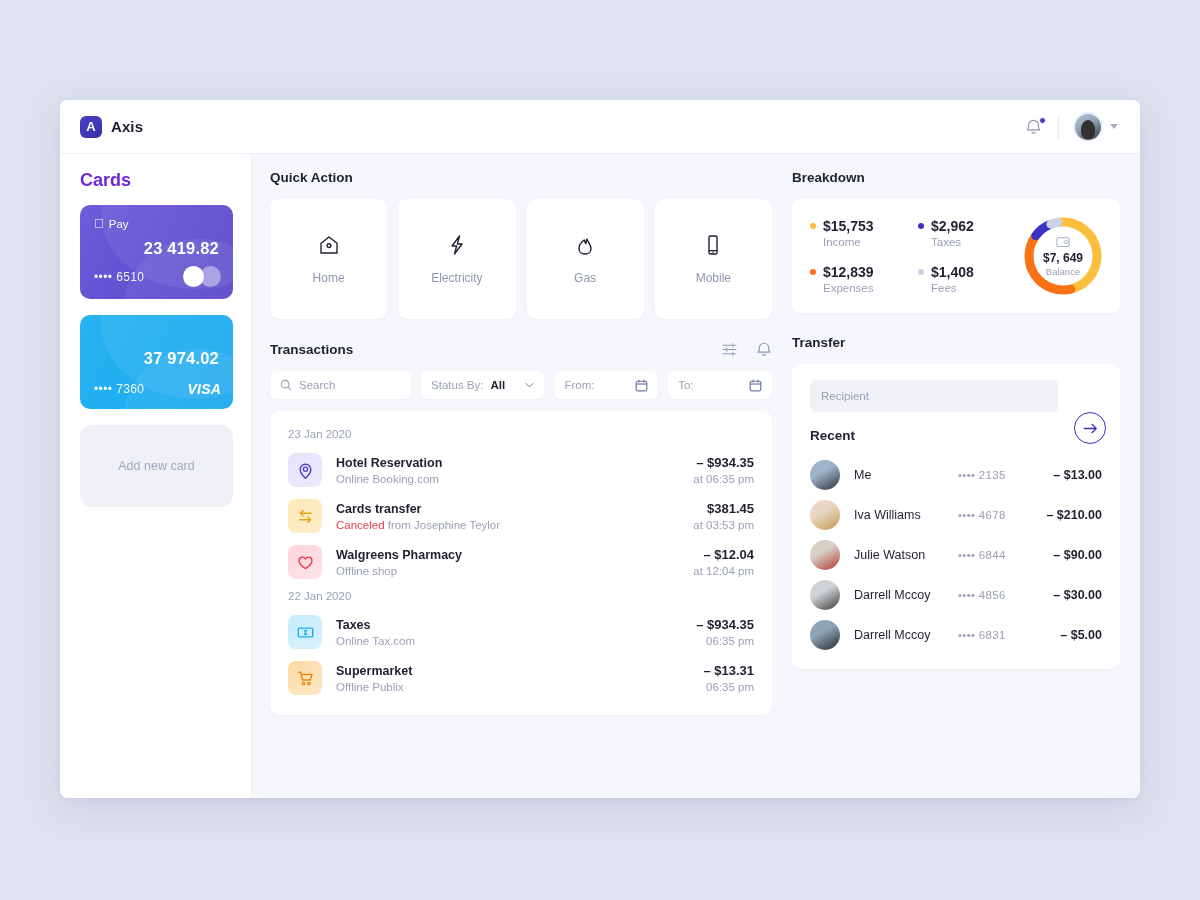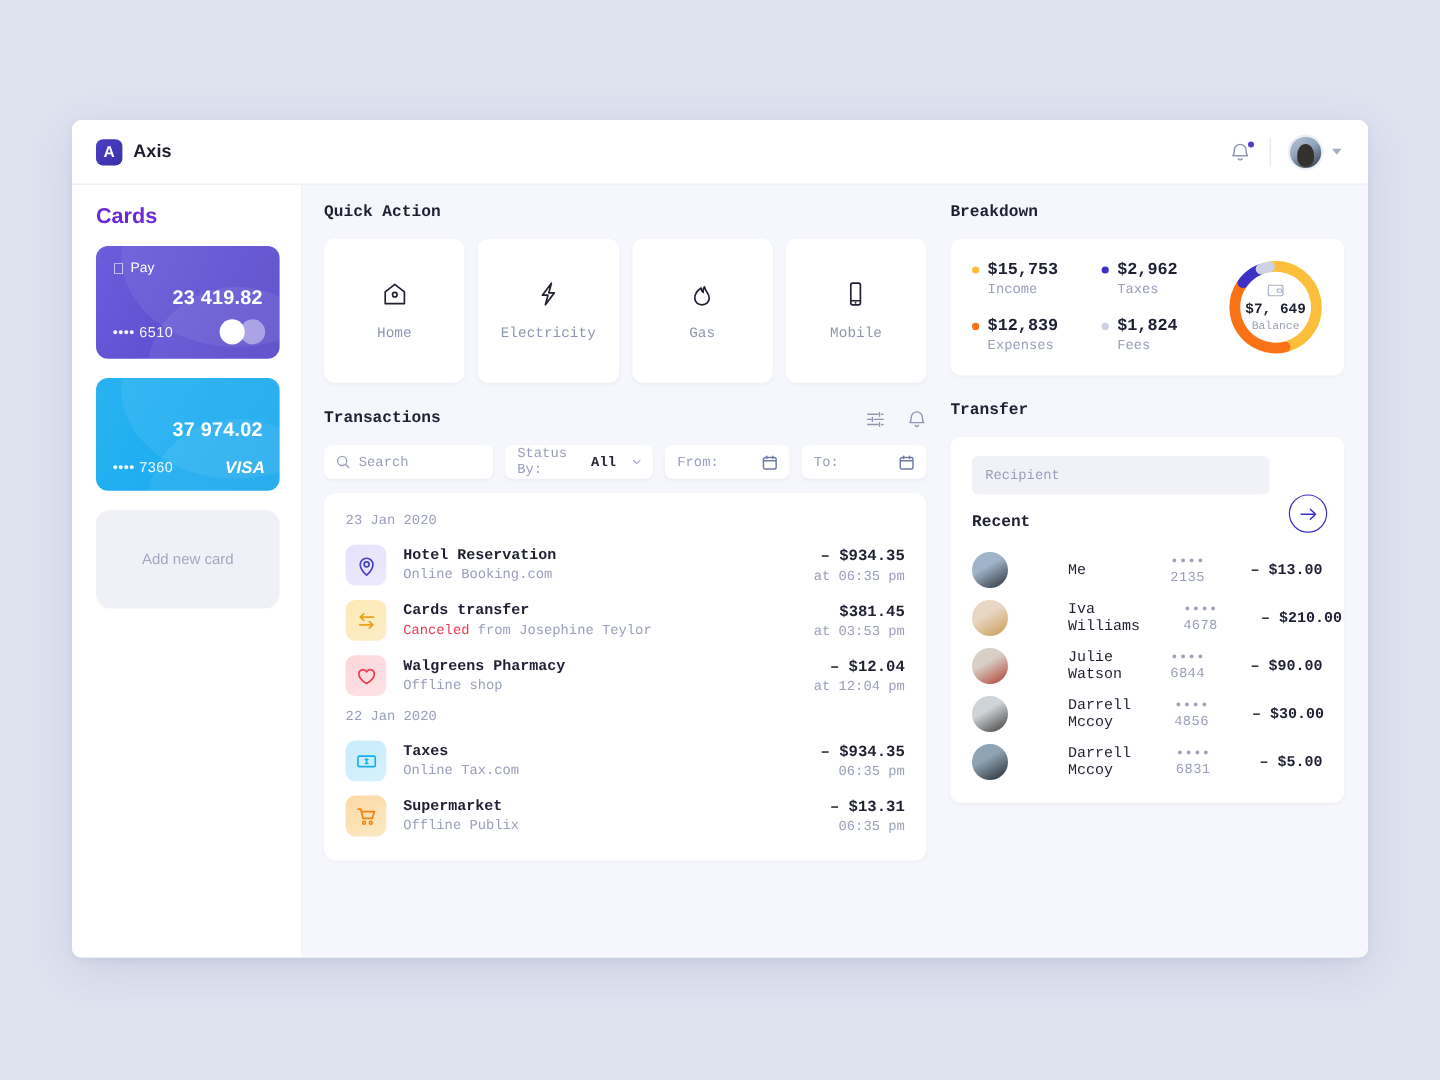--- a/index.html
+++ b/index.html
@@ -119,21 +119,21 @@
   .visa-logo { color:#fff; font-size:14px; font-weight:bold; font-style: italic; letter-spacing: .2px; }
   .add-card {
     height: 82px; border-radius: 12px; background: #f0f1f6;
     display: flex; align-items: center; justify-content: center;
     color: #a2a8bf; font-size: 12.5px; cursor: pointer;
   }
 
   
   .main {
     flex: 1; background: #f6f7fc; display: flex; min-width: 0;
-    padding: 16px 20px 0 18px; gap: 20px; font-family: Liberation Mono, monospace;
+    padding: 16px 20px 0 18px; gap: 20px;
   }
   .col-left { flex: 1 1 0; min-width: 0; }
   .col-right { width: 328px; flex: 0 0 328px; }
   .sec-title { font-size: 13.5px; font-weight: bold; color: #1f2132; margin-bottom: 14px; }
 
   
   .qa-row { display: flex; gap: 11px; margin-bottom: 22px; }
   .qa-tile {
     flex: 1; height: 120px; background: #fff; border-radius: 9px;
     display: flex; flex-direction: column; align-items: center; justify-content: center;
@@ -219,21 +219,21 @@
     font-size: 11.5px; color: #9aa0b8; margin-bottom: 12px; cursor: text;
     width: 248px;
   }
   .tr-send {
     position: absolute; right: 14px; top: 48px;
     width: 32px; height: 32px; border-radius: 50%;
     border: 1.6px solid #3d31c4; background: #fff;
     display: flex; align-items: center; justify-content: center; cursor: pointer;
   }
   .tr-recent-title { font-size: 13.5px; font-weight: bold; color: #1f2132; margin: 16px 0 12px 0; }
-  .rc-row { display: flex; align-items: center; height: 40px; padding: 4px 0; cursor: pointer; gap: 36px; }
+  .rc-row { display: flex; align-items: center; height: 40px; padding: 4px 0; cursor: pointer; }
   .rc-av {
     width: 30px; height: 30px; border-radius: 50%; flex: 0 0 30px;
     margin-right: 14px; overflow: hidden; position: relative;
   }
   .rc-av::after {
     content:""; position:absolute; left:20%; top:30%;
     width:60%; height:72%; border-radius:50% 50% 40% 40%;
   }
   .rc-name { font-size: 12.5px; color: #1f2132; width: 104px; }
   .rc-card { font-size: 11.5px; color: #9aa0b8; letter-spacing: .3px; }
@@ -511,21 +511,21 @@
             <div class="bd-item">
               <div class="bd-val">
                   <span class="bd-dot" id="dot2" style="background: rgb(249, 115, 22);"></span>
                   <span class="bd-num">$12,839</span>
                 </div>
               <div class="bd-lbl">Expenses</div>
             </div>
             <div class="bd-item">
               <div class="bd-val">
                   <span class="bd-dot" id="dot3" style="background: rgb(204, 210, 228);"></span>
-                  <span class="bd-num">$1,824</span>
+                  <span class="bd-num">$1,408</span>
                 </div>
               <div class="bd-lbl">Fees</div>
             </div>
           </div>
 
           <div class="donut-wrap">
             <svg id="donut" width="86" height="86" viewBox="0 0 86 86">
                 <path d="M 39.80031734717051 9.15089320349528 A 34 34 0 0 1 52.6855207444037 75.59126704977463" stroke="#fbbf3c" stroke-width="9" stroke-linecap="round" fill="none"></path>
                 <path d="M 50.85112515719034 76.08110992343111 A 34 34 0 0 1 14.704447358047219 24.148960222669974" stroke="#f97316" stroke-width="9" stroke-linecap="round" fill="none"></path>
                 <path d="M 15.80086020827374 22.5988531060106 A 34 34 0 0 1 29.18304005341285 11.934076259760012" stroke="#3d31c4" stroke-width="9" stroke-linecap="round" fill="none"></path>

